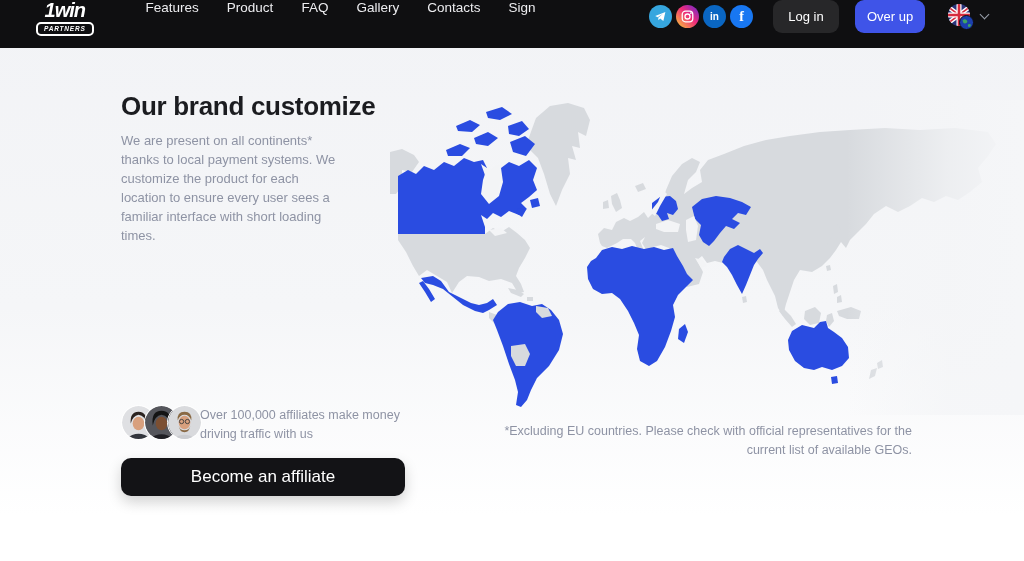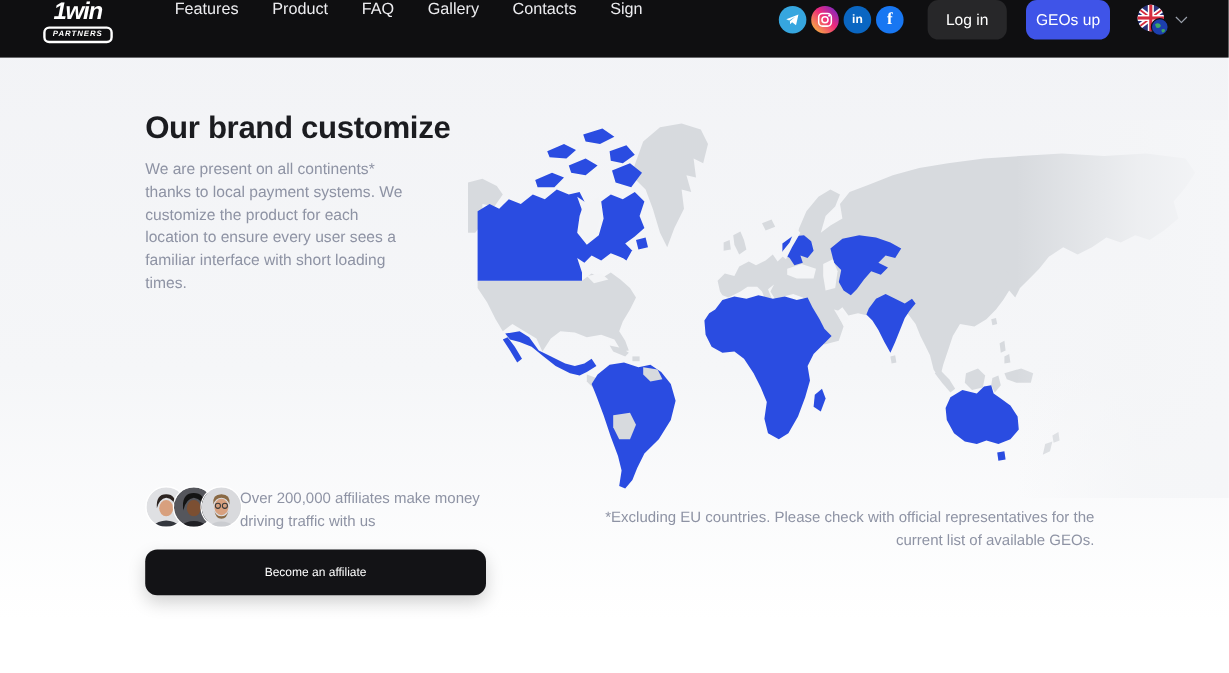--- a/index.html
+++ b/index.html
@@ -51,21 +51,21 @@
          letter-spacing:-.3px;}
   .description{position:absolute;left:121px;top:131px;width:218px;font-size:13px;line-height:19px;
                color:var(--text-secondary);}
   .avatars{position:absolute;left:121px;top:405px;display:flex;}
   .avatar{width:35px;height:35px;border-radius:50%;overflow:hidden;border:1px solid #fff;}
   .avatar + .avatar{margin-left:-12px;}
   .av1{z-index:1;}.av2{z-index:2;}.av3{z-index:3;}
   .affiliates-text{position:absolute;left:200px;top:406px;width:225px;font-size:12.5px;line-height:19px;
                    color:var(--text-secondary);}
   .cta{position:absolute;left:121px;top:458px;width:284px;height:38px;background:var(--cta-bg);color:#fff;
-       border:none;border-radius:10px;font-size:10px;font-family:inherit;cursor:pointer;
+       border:none;border-radius:10px;font-size:17px;font-family:inherit;cursor:pointer;
        box-shadow:0 6px 14px rgba(0,0,0,.18);}
 
   
   .map{position:absolute;left:390px;top:100px;width:634px;height:315px;}
   .map svg{display:block;}
   .land{fill:var(--map-land);}
   .active{fill:var(--map-highlight);}
   .sea{fill:#f3f4f6;}
   .map-fade{position:absolute;inset:0;pointer-events:none;
             background:linear-gradient(to right,rgba(243,244,246,0) 72%,rgba(244,245,247,.75) 88%,#f5f6f8 100%);}
@@ -101,21 +101,21 @@
           <svg width="13" height="13" viewBox="0 0 16 16">
             <rect x="1.5" y="1.5" width="13" height="13" rx="4" fill="none" stroke="#fff" stroke-width="1.6"></rect>
             <circle cx="8" cy="8" r="3.1" fill="none" stroke="#fff" stroke-width="1.6"></circle>
             <circle cx="12.2" cy="3.8" r="1.1" fill="#fff"></circle>
           </svg>
         </span>
         <span class="soc soc-li">in</span>
         <span class="soc soc-fb">f</span>
       </div>
       <button class="btn-login">Log in</button>
-      <button class="btn-signup">GEOs up</button>
+      <button class="btn-signup">Over up</button>
       <div class="lang">
         <div class="flag-wrap">
           <svg width="28" height="28" viewBox="0 0 28 28">
             <defs>
                 <clipPath id="fc">
                   <circle cx="12" cy="12" r="11"></circle>
                 </clipPath>
               </defs>
             <g clip-path="url(#fc)">
               <rect x="0" y="0" width="24" height="24" fill="#29337a"></rect>
@@ -163,21 +163,21 @@
         <circle cx="17" cy="17" r="17" fill="#d9dadd"></circle>
         <ellipse cx="17" cy="17" rx="6" ry="7" fill="#d8a07e"></ellipse>
         <path d="M10,15 Q9,6 17,6 Q25,6 24,15 Q22,9 17,9 Q12,9 10,15 Z" fill="#8a6a45"></path>
         <path d="M11,20 Q12,27 17,27 Q22,27 23,20 Q22,25 17,25 Q12,25 11,20 Z" fill="#8a6a45"></path>
         <circle cx="14" cy="16" r="2.2" fill="none" stroke="#3a3a3a" stroke-width="0.9"></circle>
         <circle cx="20" cy="16" r="2.2" fill="none" stroke="#3a3a3a" stroke-width="0.9"></circle>
         <path d="M5,34 Q17,25 29,34 Z" fill="#caccd0"></path>
       </svg>
     </div>
   </div>
-  <p class="affiliates-text">Over 200,000 affiliates make money driving traffic with us</p>
+  <p class="affiliates-text">Over 100,000 affiliates make money driving traffic with us</p>
 
   <button class="cta">Become an affiliate</button>
 
   <div class="map">
     <svg viewBox="0 0 634 315" width="634" height="315">
 
       <g>
         <path class="land" d="M0,52 L12,49 L24,55 L29,62 L22,72 L12,70 L12,86 L6,94 L0,94 Z"></path>
         <path class="land" d="M138,40 L146,18 L160,6 L178,3 L194,8 L200,20 L196,36 L188,32 L190,48 L182,46 L186,60 L178,58 L180,74 L172,90 L166,106 L160,94 L154,74 L148,58 L140,50 Z"></path>
         <path class="land" d="M8,134 L95,134 L103,128 L111,132 L119,127 L127,133 L135,140 L140,148 L135,158 L129,168 L126,176 L131,184 L134,192 L128,193 L122,183 L111,179 L99,181 L89,177 L77,176 L69,182 L62,193 L57,182 L47,176 L37,170 L29,176 L23,166 L16,152 L8,140 Z"></path>

